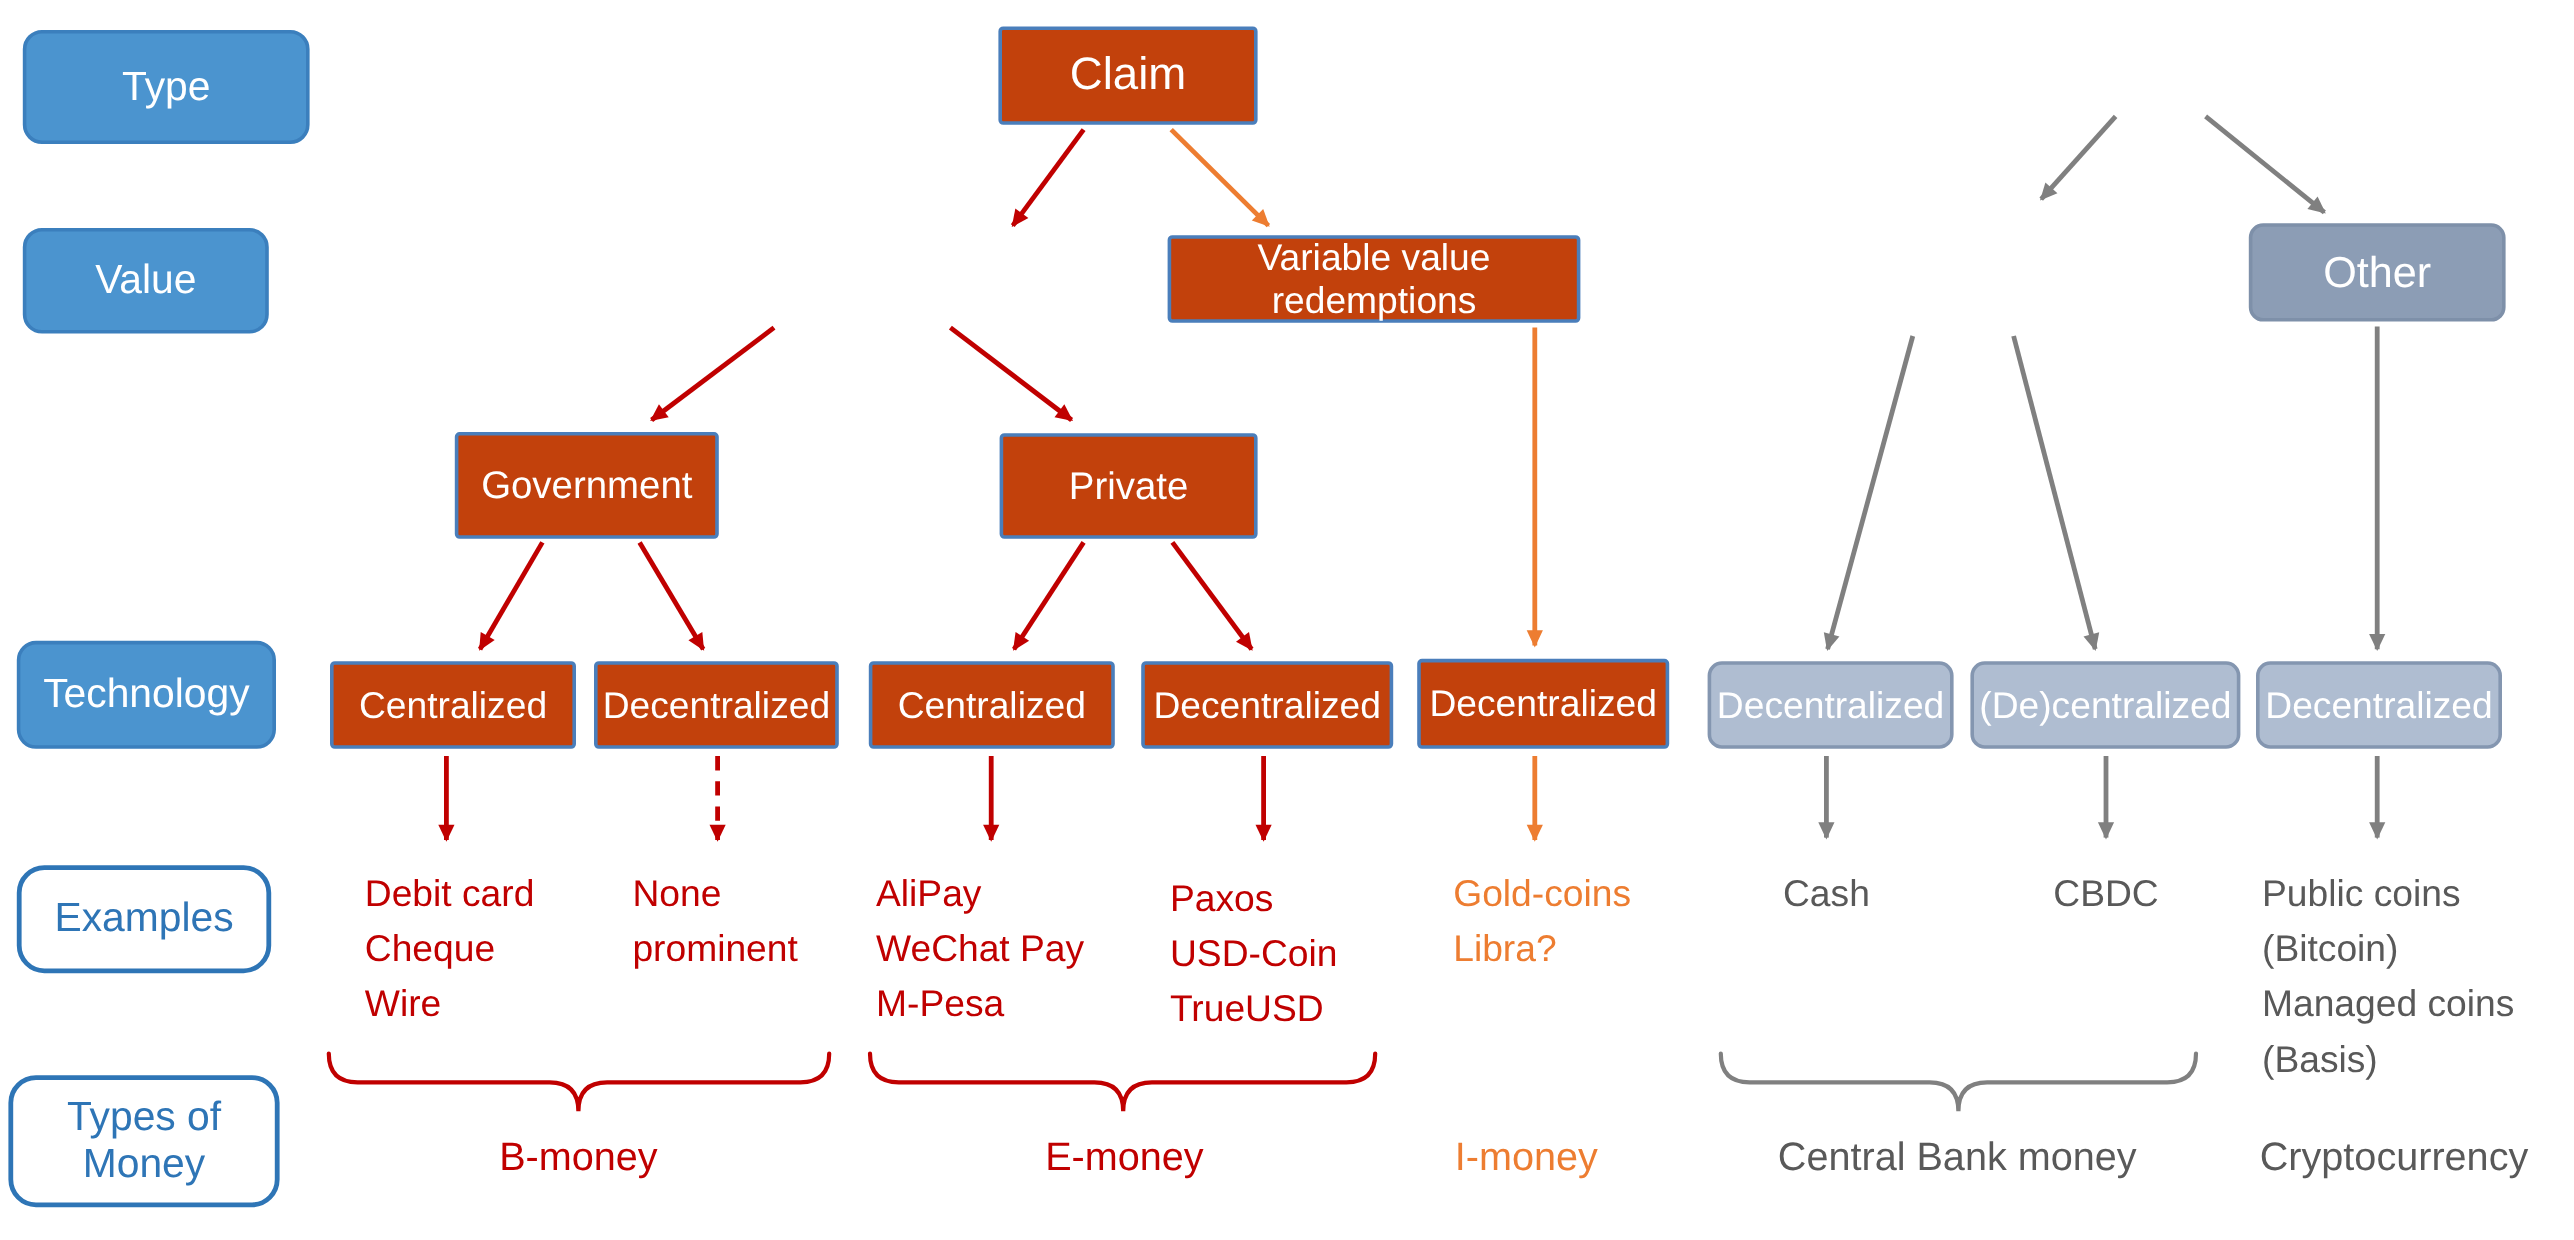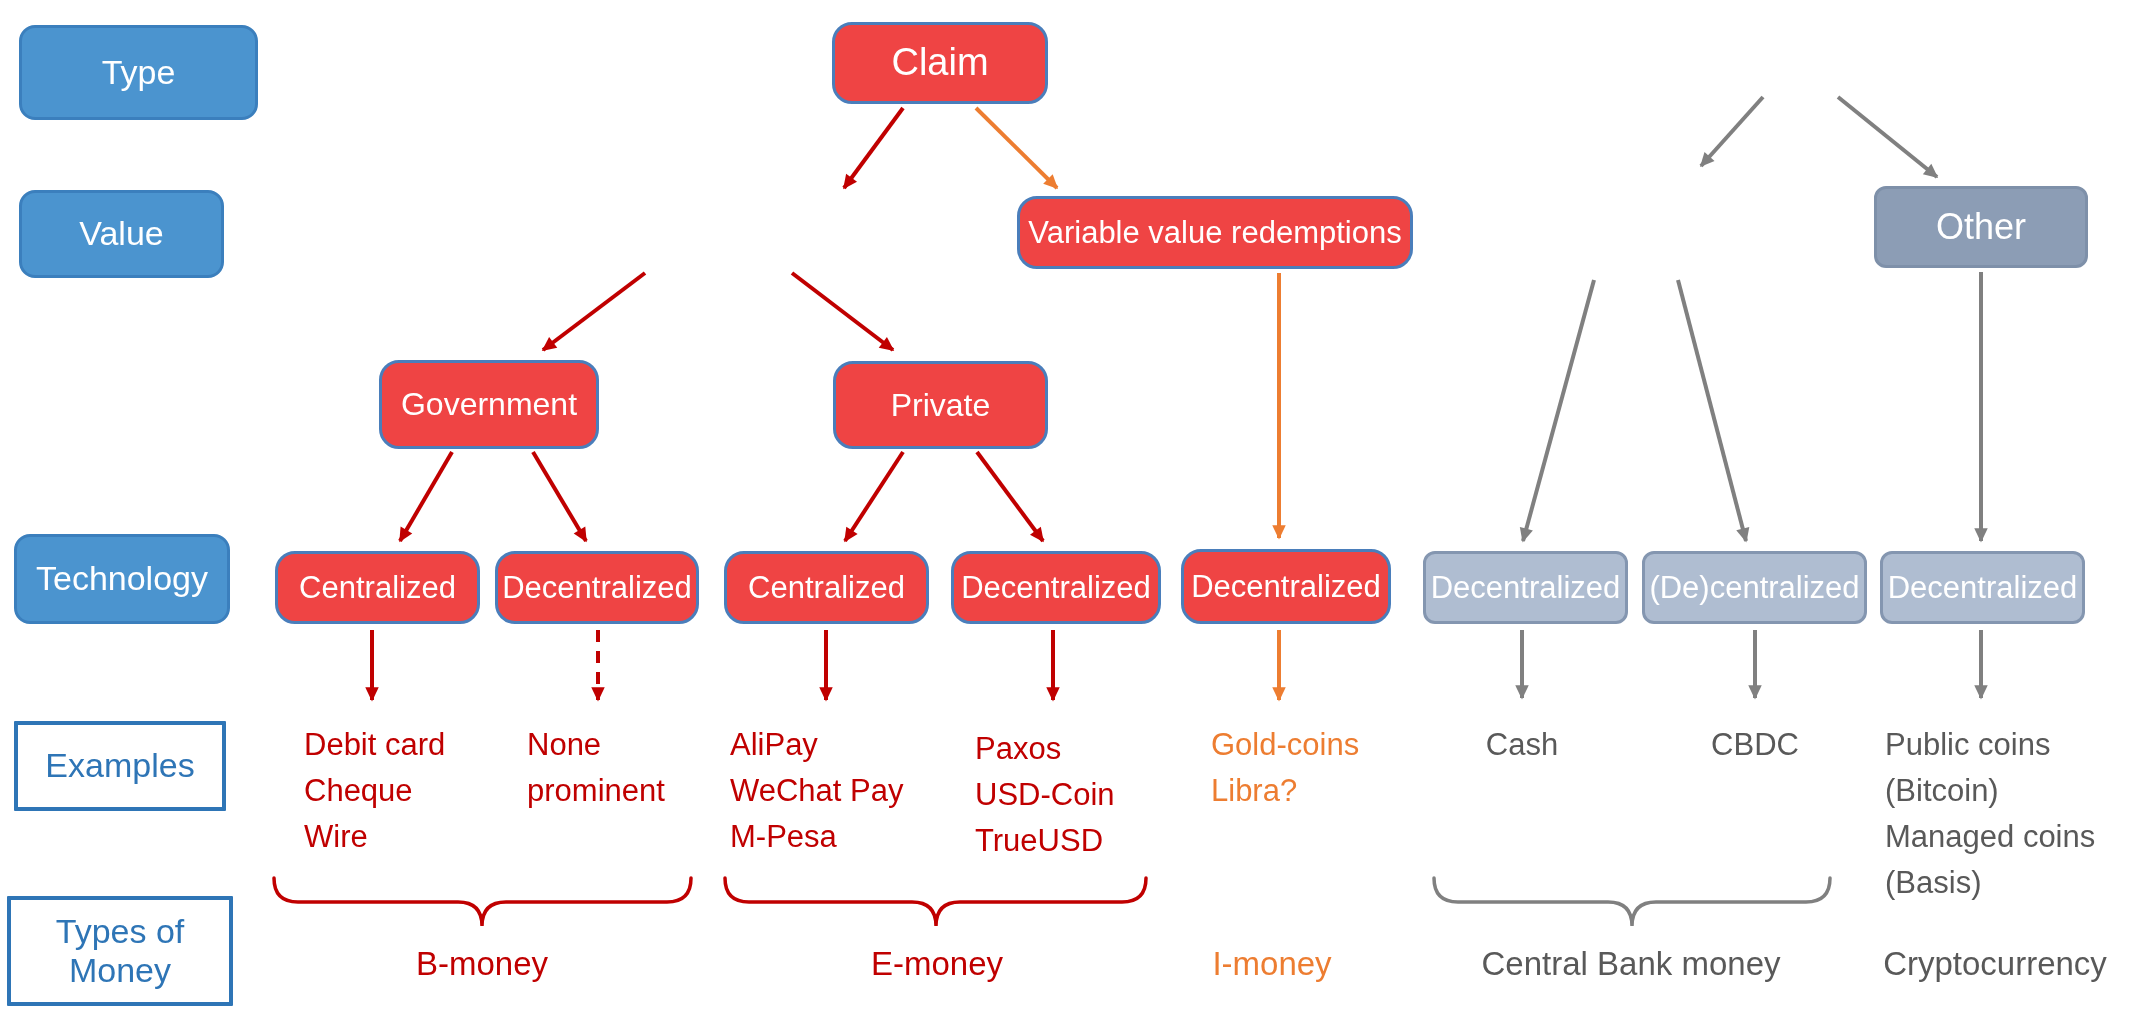--- a/index.html
+++ b/index.html
@@ -15,25 +15,25 @@
   .connectors { position: absolute; left: 0; top: 0; }
   .box {
     position: absolute; display: flex; align-items: center; justify-content: center;
     text-align: center; white-space: pre-line; line-height: 1.15;
   }
   .rowlabel {
     background: #4B94CF; border: 3px solid #3B7FBD; border-radius: 16px;
     color: #ffffff; font-size: 34px;
   }
   .outline {
-    background: #ffffff; border: 4px solid #2E75B6; border-radius: 1px;
+    background: #ffffff; border: 4px solid #2E75B6; border-radius: 23px;
     color: #2E75B6; font-size: 34px;
   }
   .node-blue {
-    background: #ef4444; border: 3px solid #4A7EBB; border-radius: 20px;
+    background: #c2410c; border: 3px solid #4A7EBB; border-radius: 4px;
     color: #ffffff; font-size: 31px;
   }
   .node-dark {
     background: #8C9DB5; border: 3px solid #7E90A9; border-radius: 12px;
     color: #ffffff; font-size: 31px;
   }
   .node-gray {
     background: #AFBDD1; border: 3px solid #8496B0; border-radius: 12px;
     color: #ffffff; font-size: 31px;
   }
@@ -100,21 +100,21 @@
 
   <div class="box rowlabel" style="left:19px;top:25px;width:239px;height:95px;">Type</div>
   <div class="box rowlabel" style="left:19px;top:190px;width:205px;height:88px;">Value</div>
   <div class="box rowlabel" style="left:14px;top:534px;width:216px;height:90px;">Technology</div>
   <div class="box outline" style="left:14px;top:721px;width:212px;height:90px;">Examples</div>
   <div class="box outline" style="left:7px;top:896px;width:226px;height:110px;">Types of
 Money</div>
 
   <div class="box node-blue" style="left:832px;top:22px;width:216px;height:82px;font-size:38px;">Claim</div>
 
-  <div class="box node-blue" style="left:973px;top:196px;width:396px;height:73px;margin-left:44px;">Variable value redemptions</div>
+  <div class="box node-blue" style="left:973px;top:196px;width:344px;height:73px;">Variable value redemptions</div>
   <div class="box node-dark" style="left:1874px;top:186px;width:214px;height:82px;font-size:36px;">Other</div>
 
   <div class="box node-blue" style="left:379px;top:360px;width:220px;height:89px;font-size:32px;">Government</div>
   <div class="box node-blue" style="left:833px;top:361px;width:215px;height:88px;font-size:32px;">Private</div>
 
   <div class="box node-blue" style="left:275px;top:551px;width:205px;height:73px;">Centralized</div>
   <div class="box node-blue" style="left:495px;top:551px;width:204px;height:73px;">Decentralized</div>
   <div class="box node-blue" style="left:724px;top:551px;width:205px;height:73px;">Centralized</div>
   <div class="box node-blue" style="left:951px;top:551px;width:210px;height:73px;">Decentralized</div>
   <div class="box node-blue" style="left:1181px;top:549px;width:210px;height:75px;">Decentralized</div>

